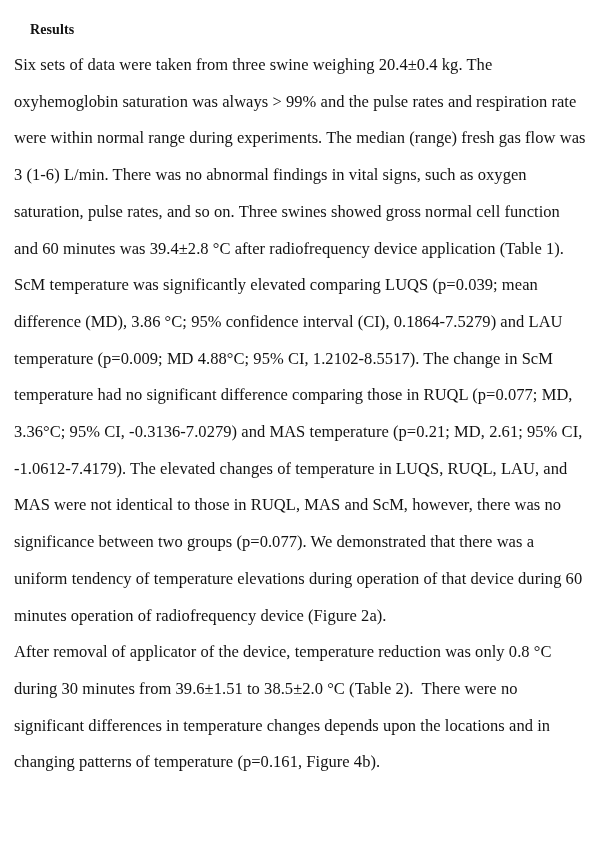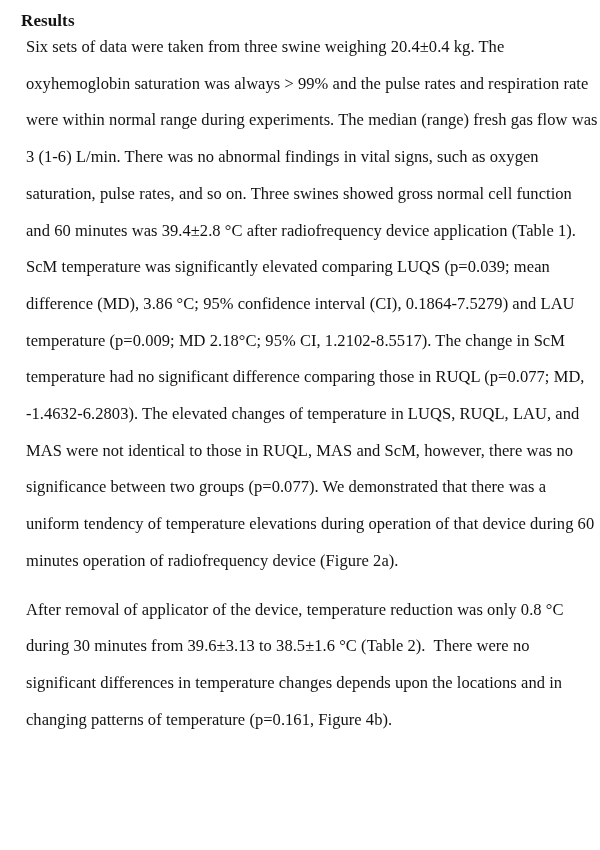--- a/index.html
+++ b/index.html
@@ -12,28 +12,28 @@
     width: 600px;
     height: 850px;
     background: #ffffff;
     box-sizing: border-box;
     padding: 4px 26px 0 14px;
     font-family: "Liberation Serif", "DejaVu Serif", serif;
     color: #121212;
     overflow: hidden;
   }
   .heading {
-    font-size: 17px;
+    font-size: 14px;
     line-height: 20px;
     font-weight: bold;
-    margin: 7px;
+    margin: 16px;
     letter-spacing: 0.1px;
   }
   .para {
-    margin: 12px;
+    margin: 0;
   }
   .para.first {
     margin-top: -9px;
   }
   .para .line {
     font-size: 16.5px;
     line-height: 36.7px;
     white-space: pre;
     letter-spacing: 0.05px;
   }
@@ -45,27 +45,28 @@
   <h1 class="heading">Results</h1>
   <div class="para first">
       <div class="line">Six sets of data were taken from three swine weighing 20.4±0.4 kg. The</div>
       <div class="line">oxyhemoglobin saturation was always &gt; 99% and the pulse rates and respiration rate</div>
       <div class="line">were within normal range during experiments. The median (range) fresh gas flow was</div>
       <div class="line">3 (1-6) L/min. There was no abnormal findings in vital signs, such as oxygen</div>
       <div class="line">saturation, pulse rates, and so on. Three swines showed gross normal cell function</div>
       <div class="line">and 60 minutes was 39.4±2.8 °C after radiofrequency device application (Table 1).</div>
       <div class="line">ScM temperature was significantly elevated comparing LUQS (p=0.039; mean</div>
       <div class="line">difference (MD), 3.86 °C; 95% confidence interval (CI), 0.1864-7.5279) and LAU</div>
-      <div class="line">temperature (p=0.009; MD 2.18°C; 95% CI, 1.2102-8.5517). The change in ScM</div>
+      <div class="line">temperature (p=0.009; MD 4.88°C; 95% CI, 1.2102-8.5517). The change in ScM</div>
       <div class="line">temperature had no significant difference comparing those in RUQL (p=0.077; MD,</div>
-      <div class="line">-1.4632-6.2803). The elevated changes of temperature in LUQS, RUQL, LAU, and</div>
+      <div class="line">3.36°C; 95% CI, -0.3136-7.0279) and MAS temperature (p=0.21; MD, 2.61; 95% CI,</div>
+      <div class="line">-1.0612-7.4179). The elevated changes of temperature in LUQS, RUQL, LAU, and</div>
       <div class="line">MAS were not identical to those in RUQL, MAS and ScM, however, there was no</div>
       <div class="line">significance between two groups (p=0.077). We demonstrated that there was a</div>
       <div class="line">uniform tendency of temperature elevations during operation of that device during 60</div>
       <div class="line">minutes operation of radiofrequency device (Figure 2a).</div>
     </div>
   <div class="para">
       <div class="line">After removal of applicator of the device, temperature reduction was only 0.8 °C</div>
-      <div class="line">during 30 minutes from 39.6±3.13 to 38.5±1.6 °C (Table 2).  There were no</div>
+      <div class="line">during 30 minutes from 39.6±1.51 to 38.5±2.0 °C (Table 2).  There were no</div>
       <div class="line">significant differences in temperature changes depends upon the locations and in</div>
       <div class="line">changing patterns of temperature (p=0.161, Figure 4b).</div>
     </div>
 </div>
 
 </body></html>

